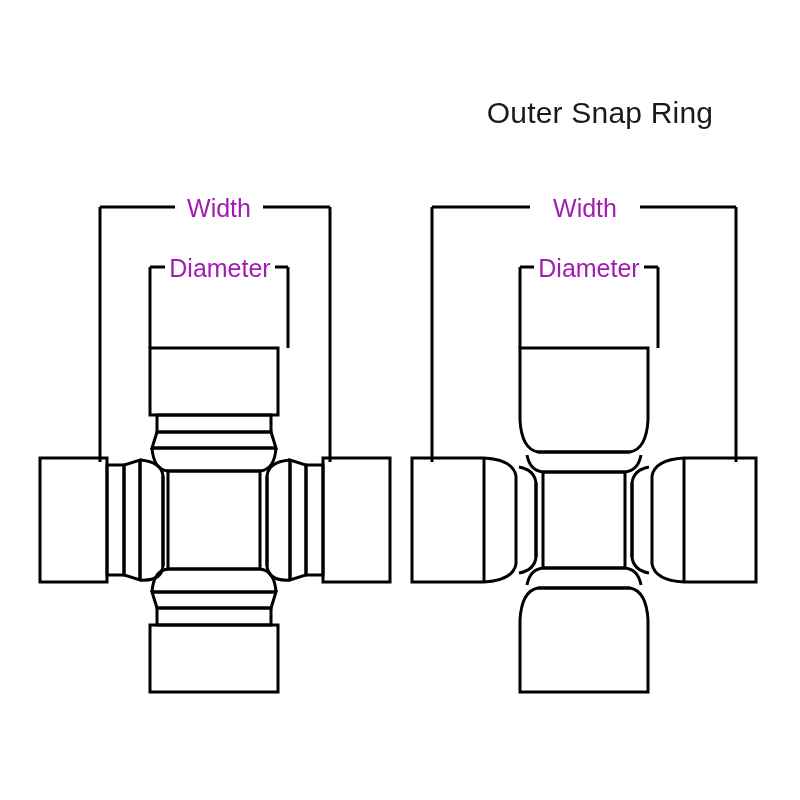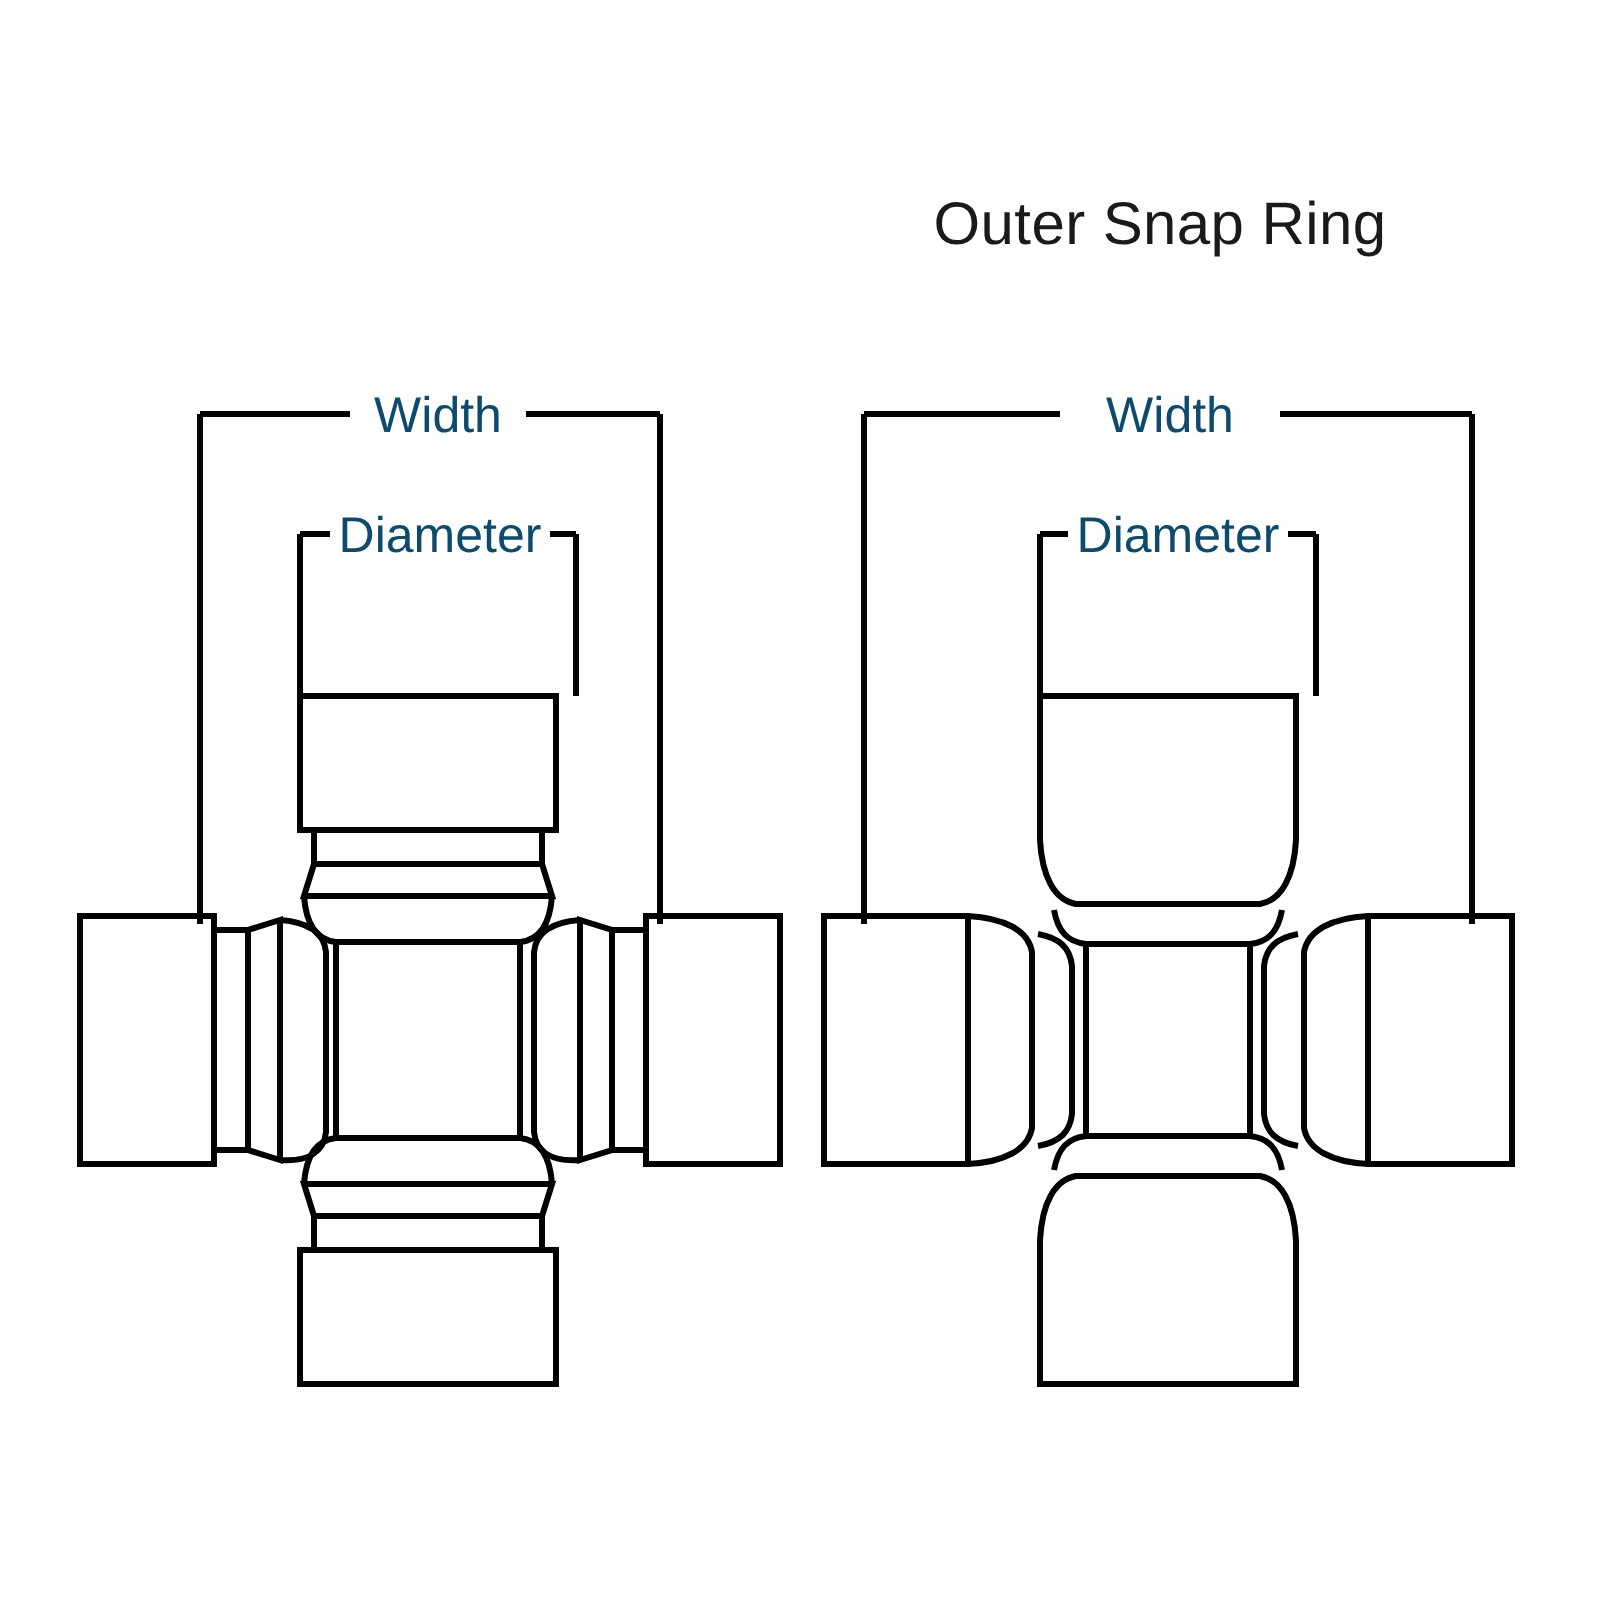--- a/index.html
+++ b/index.html
@@ -25,21 +25,21 @@
     position: absolute;
     top: 96px;
     font-size: 30px;
     font-weight: 400;
     letter-spacing: 0.2px;
     color: #1a1a1a;
     text-align: center;
     white-space: nowrap;
   }
   #title-left  { left: 0;   width: 400px; }
-  #title-right { left: 380px; width: 400px; }
+  #title-right { left: 400px; width: 400px; }
 
   svg.art {
     position: absolute;
     left: 0;
     top: 0;
     width: 800px;
     height: 800px;
   }
   .ln {
     fill: none;
@@ -51,21 +51,21 @@
   .dim {
     fill: none;
     stroke: #000000;
     stroke-width: 3;
     stroke-linecap: butt;
   }
   .dim-label {
     position: absolute;
     font-size: 25px;
     font-weight: 400;
-    color: #0c4a6e;
+    color: #a21caf;
     text-align: center;
     white-space: nowrap;
   }
 </style>
 </head>
 <body>
 
 <div id="page">
 
 

